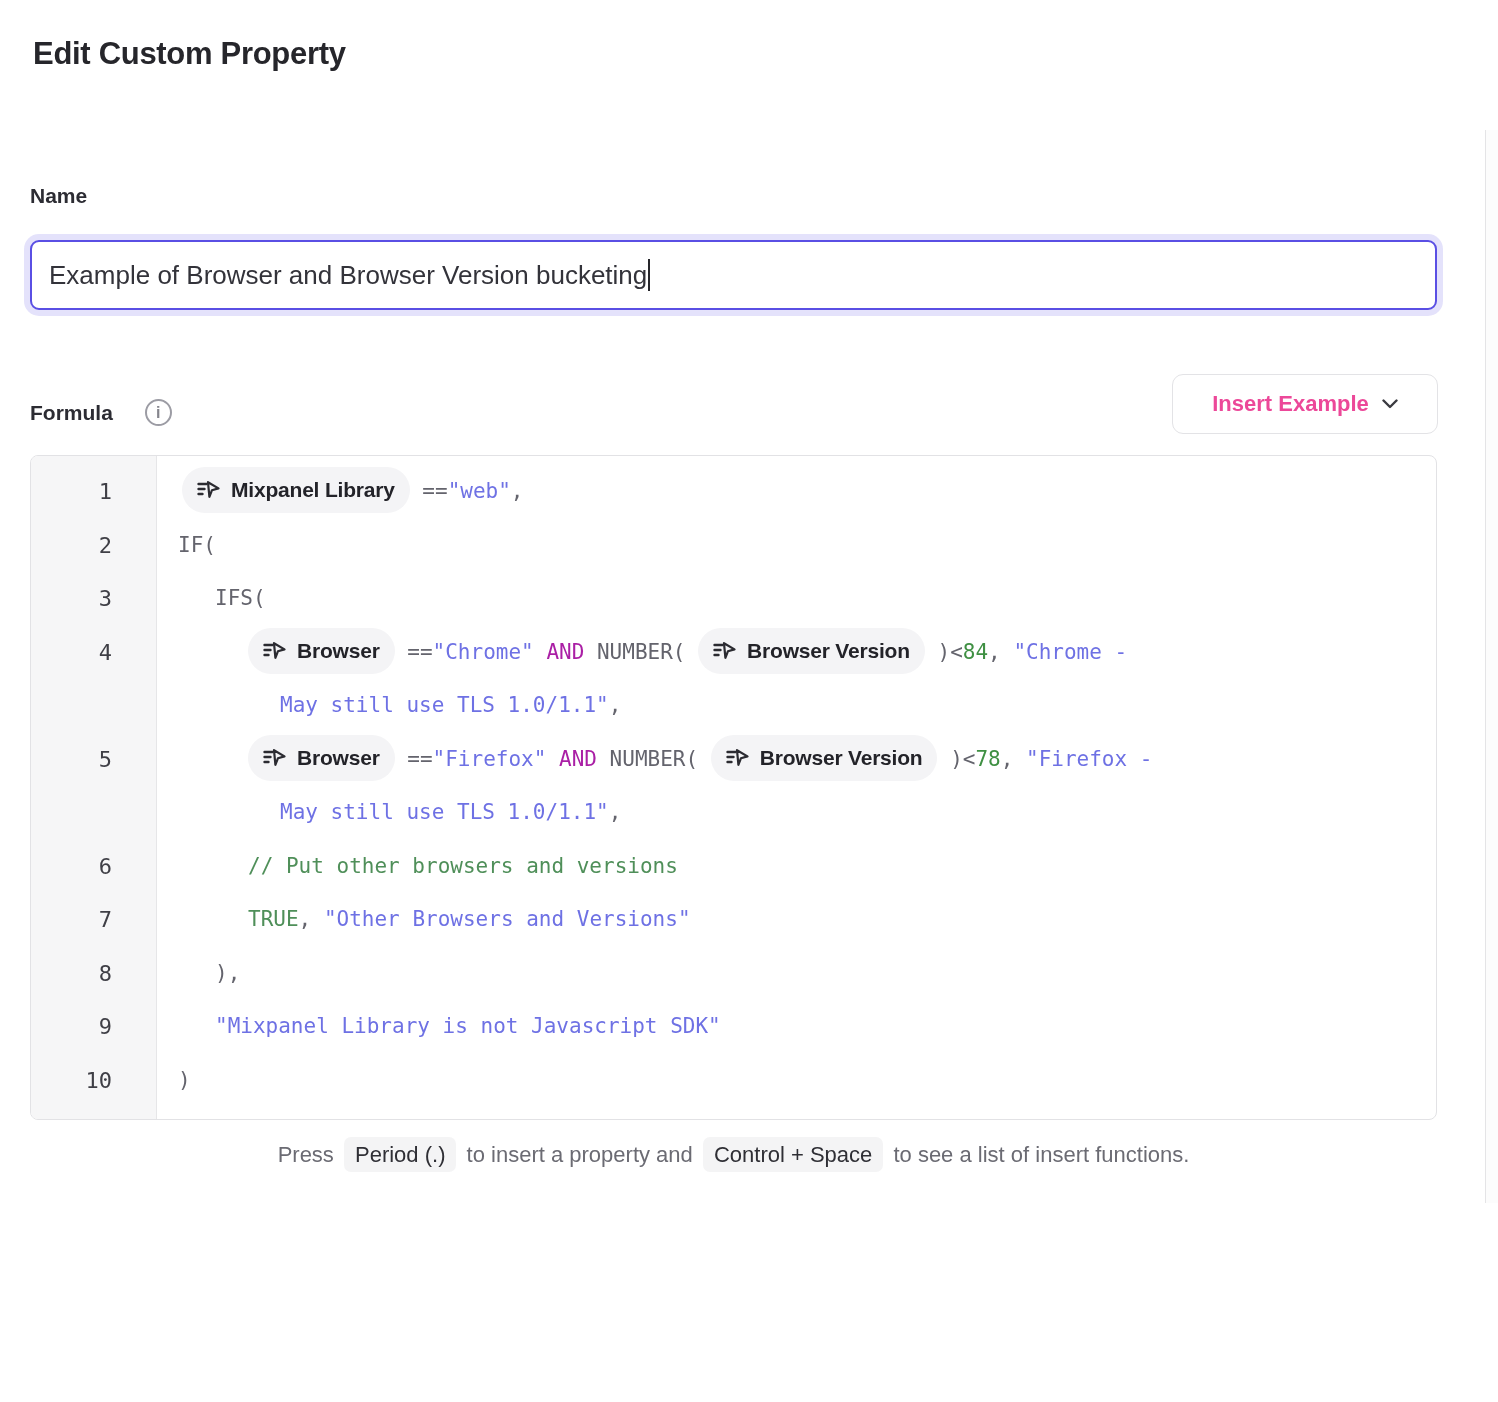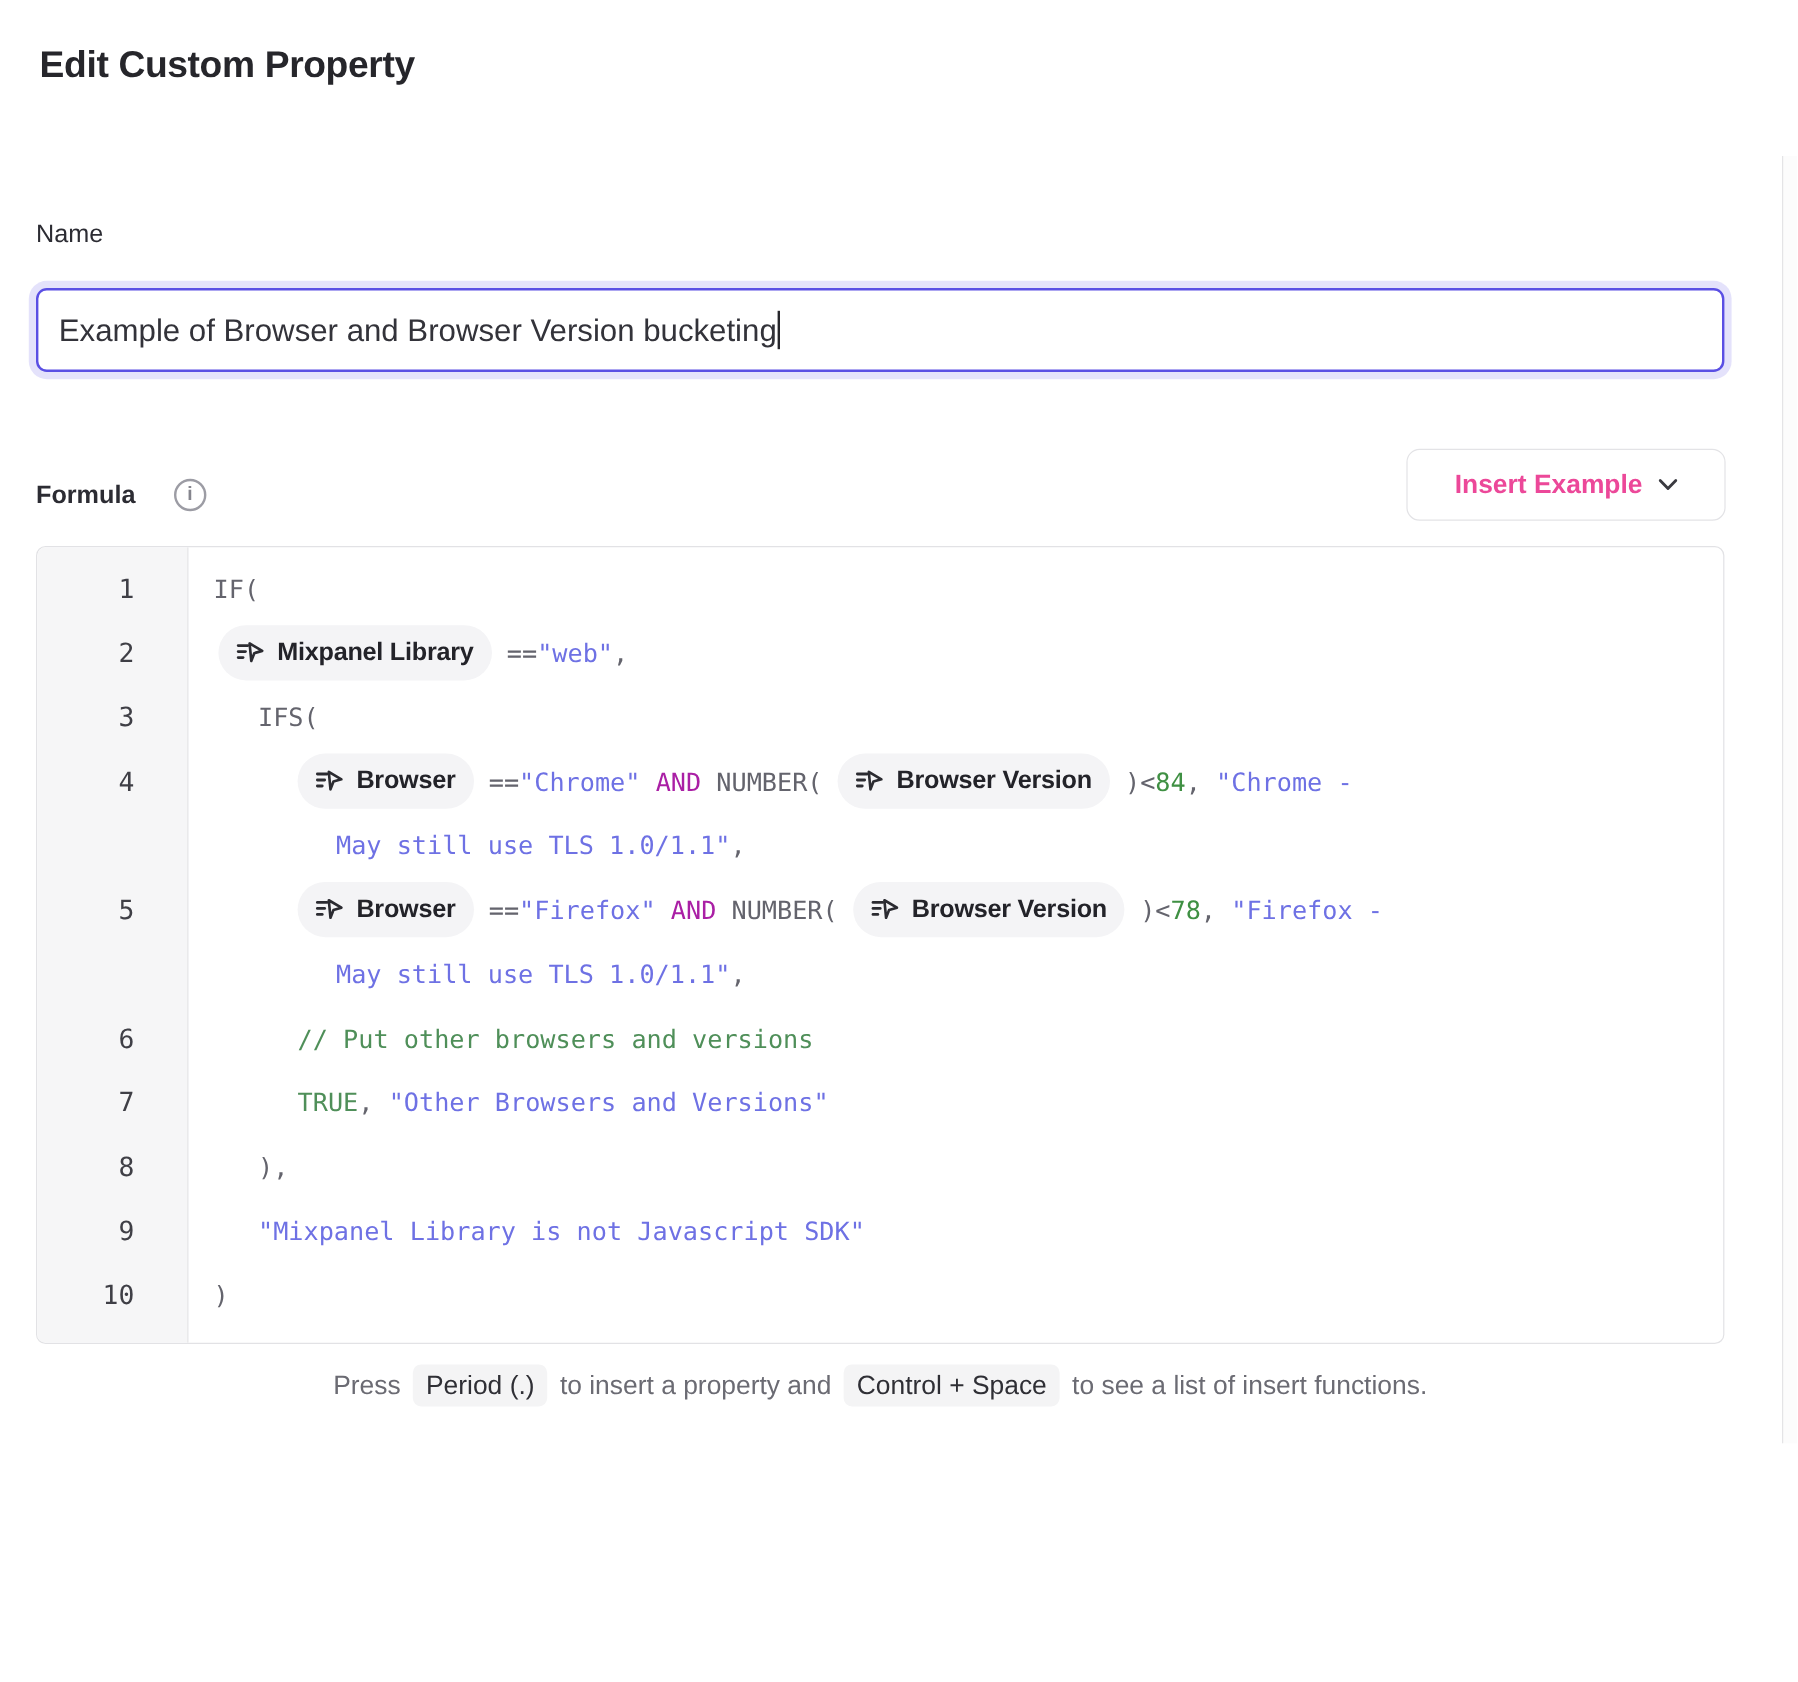--- a/index.html
+++ b/index.html
@@ -5,21 +5,21 @@
   html,body{margin:0;padding:0;background:#ffffff;}
   .page{
     position:relative;width:1498px;height:1203px;background:#ffffff;
     font-family:"Liberation Sans",sans-serif;color:#2b2b31;overflow:hidden;
   }
   .dialog-title{
     position:absolute;left:33px;top:36px;font-size:31px;font-weight:700;
     letter-spacing:-0.3px;color:#26262b;
   }
   .field-label{
-    position:absolute;left:30px;top:184px;font-size:21px;font-weight:400;color:#2c2c33;
+    position:absolute;left:30px;top:184px;font-size:21px;font-weight:700;color:#2c2c33;
   }
   .name-input{
     position:absolute;left:30px;top:240px;width:1407px;height:70px;box-sizing:border-box;
     border:2px solid #5a4fe4;border-radius:9px;background:#fff;
     box-shadow:0 0 0 6px rgba(106,96,233,0.18);
     display:flex;align-items:center;padding:0 17px;font-size:26px;color:#33333a;
     cursor:text;
   }
   .caret{display:inline-block;width:2px;height:32px;background:#26262b;margin-left:1px;}
   .formula-row{position:absolute;left:30px;top:399px;display:flex;align-items:center;gap:32px;}
@@ -140,29 +140,29 @@
         <div class="gutter-cell"></div>
         <div class="gutter-cell">5</div>
         <div class="gutter-cell"></div>
         <div class="gutter-cell">6</div>
         <div class="gutter-cell">7</div>
         <div class="gutter-cell">8</div>
         <div class="gutter-cell">9</div>
         <div class="gutter-cell">10</div>
       </div>
     <div class="editor-code">
+        <div class="code-row" style="padding-left: 4px;"><span class="chip"><span class="chip-icon"><svg width="23" height="20" viewBox="0 0 23 20">
+                <g stroke="#2b2b31" stroke-width="2.4" stroke-linecap="round">
+                  <line x1="1.5" y1="4" x2="9.5" y2="4"></line>
+                  <line x1="1.5" y1="9" x2="7.5" y2="9"></line>
+                  <line x1="1.5" y1="14" x2="5.5" y2="14"></line>
+                </g>
+                <path d="M11 2.2 L21.5 8.4 L14.9 10.3 L12.4 16.8 Z" fill="none" stroke="#2b2b31" stroke-width="2.2" stroke-linejoin="round"></path>
+              </svg></span><span class="chip-label">Mixpanel Library</span></span><span class="tok-k"> ==</span><span class="tok-s">"web"</span><span class="tok-k">,</span></div>
         <div class="code-row" style="padding-left: 0px;"><span class="tok-k">IF(</span></div>
-        <div class="code-row" style="padding-left: 4px;"><span class="chip"><span class="chip-icon"><svg width="23" height="20" viewBox="0 0 23 20">
-                <g stroke="#2b2b31" stroke-width="2.4" stroke-linecap="round">
-                  <line x1="1.5" y1="4" x2="9.5" y2="4"></line>
-                  <line x1="1.5" y1="9" x2="7.5" y2="9"></line>
-                  <line x1="1.5" y1="14" x2="5.5" y2="14"></line>
-                </g>
-                <path d="M11 2.2 L21.5 8.4 L14.9 10.3 L12.4 16.8 Z" fill="none" stroke="#2b2b31" stroke-width="2.2" stroke-linejoin="round"></path>
-              </svg></span><span class="chip-label">Mixpanel Library</span></span><span class="tok-k"> ==</span><span class="tok-s">"web"</span><span class="tok-k">,</span></div>
         <div class="code-row" style="padding-left: 37px;"><span class="tok-k">IFS(</span></div>
         <div class="code-row" style="padding-left: 70px;"><span class="chip"><span class="chip-icon"><svg width="23" height="20" viewBox="0 0 23 20">
                 <g stroke="#2b2b31" stroke-width="2.4" stroke-linecap="round">
                   <line x1="1.5" y1="4" x2="9.5" y2="4"></line>
                   <line x1="1.5" y1="9" x2="7.5" y2="9"></line>
                   <line x1="1.5" y1="14" x2="5.5" y2="14"></line>
                 </g>
                 <path d="M11 2.2 L21.5 8.4 L14.9 10.3 L12.4 16.8 Z" fill="none" stroke="#2b2b31" stroke-width="2.2" stroke-linejoin="round"></path>
               </svg></span><span class="chip-label">Browser</span></span><span class="tok-k"> ==</span><span class="tok-s">"Chrome"</span><span class="tok-a"> AND </span><span class="tok-k">NUMBER( </span><span class="chip"><span class="chip-icon"><svg width="23" height="20" viewBox="0 0 23 20">
                 <g stroke="#2b2b31" stroke-width="2.4" stroke-linecap="round">

